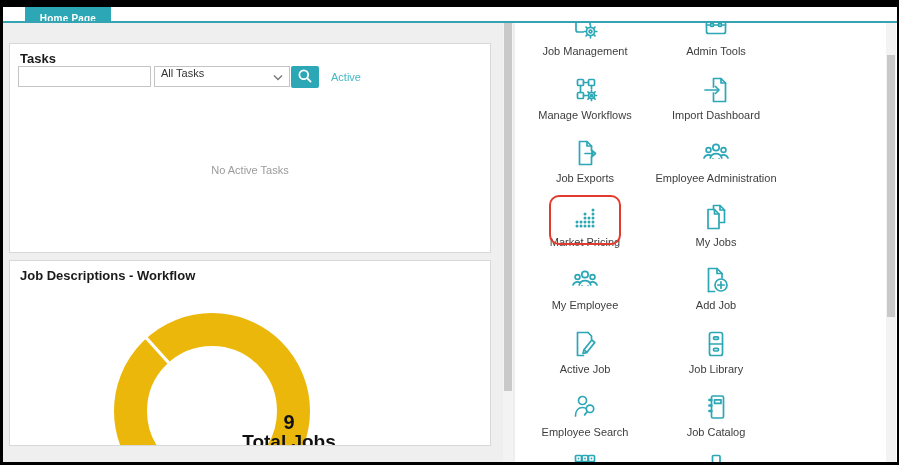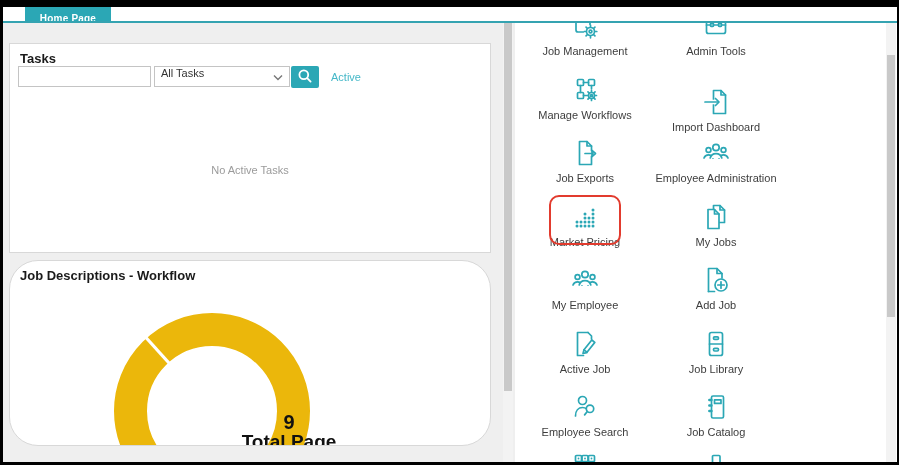--- a/index.html
+++ b/index.html
@@ -14,21 +14,21 @@
   .tab { position:absolute; left:22px; top:0; width:86px; height:14px; background:#2BA7B5;
          display:flex; align-items:center; justify-content:center; cursor:pointer; }
   .tab span { color:#fff; font-weight:bold; font-size:10px; letter-spacing:.2px;margin-top:9px; }
   .teal-line { position:absolute; left:0; top:14px; right:0; height:2px; background:#35A3B1; }
 
   .content { position:absolute; left:0; top:16px; right:0; bottom:0; background:#fff; overflow:hidden; }
   .left-region { position:absolute; left:0; top:0; width:512px; height:100%; background:#efefef; }
 
   .card { position:absolute; left:6px; width:482px; background:#fff; border:1px solid #d8d8d8;margin-top:12px; }
   .tasks-card { top:8px; height:210px; }
-  .workflow-card { top:225px; bottom:16px; overflow:hidden;border-radius:29px; }
+  .workflow-card { top:225px; bottom:16px; overflow:hidden; }
   .card-title { position:absolute; left:10px; top:7px; font-size:13px; font-weight:bold; color:#1a1a1a; }
 
   .controls { position:absolute; left:0; top:22px; width:100%; height:24px; }
   .search-input { position:absolute; left:8px; top:0; width:133px; height:21px;
                   border:1px solid #c4c4c4; background:#fff; font-size:11px; padding:0 5px; outline:none; }
   .dropdown { position:absolute; left:144px; top:0; width:136px; height:21px; border:1px solid #c4c4c4;
               background:#fff; display:flex; padding:0 6px; cursor:pointer; }
   .dropdown .sel { font-size:11px; color:#333; flex:1; }
   .search-btn { position:absolute; left:281px; top:0; width:28px; height:22px; background:#2BA7B5;
                 border:none; border-radius:2px; display:flex; align-items:center; justify-content:center; cursor:pointer; }
@@ -102,21 +102,21 @@
 
       <div class="card workflow-card">
         <div class="card-title">Job Descriptions - Workflow</div>
         <div class="donut-wrap">
           <svg width="250" height="250" viewBox="0 0 250 250">
             <circle cx="125" cy="125" r="81.5" fill="none" stroke="#EBB70B" stroke-width="33"></circle>
             <line x1="91.7" y1="87.8" x2="50.1" y2="41.7" stroke="#fff" stroke-width="3.2"></line>
           </svg>
           <div class="donut-center">
             <div class="v">9</div>
-            <div class="l">Total Page</div>
+            <div class="l">Total Jobs</div>
           </div>
         </div>
       </div>
 
       <div class="sbar left-sbar">
         <div class="thumb"></div>
       </div>
     </div>
 
     <div class="right-region">
@@ -156,21 +156,21 @@
             <rect x="6.5" y="10.5" width="19" height="13" rx="2"></rect>
             <path d="M12.5 10.5V8.5a1.8 1.8 0 0 1 1.8-1.8h3.4a1.8 1.8 0 0 1 1.8 1.8v2"></path>
             <path d="M6.5 15h4 M13.5 15h5 M21.5 15h4"></path>
             <rect x="10.5" y="13.6" width="3" height="2.8" rx=".6"></rect>
               <rect x="18.5" y="13.6" width="3" height="2.8" rx=".6"></rect>
           </svg>
         </span>
         <span class="tlabel">Admin Tools</span>
       </div>
 
-      <div class="tile" style="left:116px;top:63px">
+      <div class="tile" style="left:116px;top:51px">
         <span class="ticon">
           <svg viewBox="0 0 32 32" width="32" height="32" fill="none" stroke="#2BA7B5" stroke-width="1.7" stroke-linecap="round" stroke-linejoin="round">
             <path d="M13.5 27.5V4.5H21l4.5 4.5v18.5Z"></path>
             <path d="M21 4.5V9h4.5"></path>
             <path d="M5 16h13" stroke="#fff" stroke-width="4.5"></path>
             <path d="M5 16h13"></path>
             <path d="M15.5 12.5 19 16l-3.5 3.5"></path>
           </svg>
         </span>
         <span class="tlabel">Import Dashboard</span>

